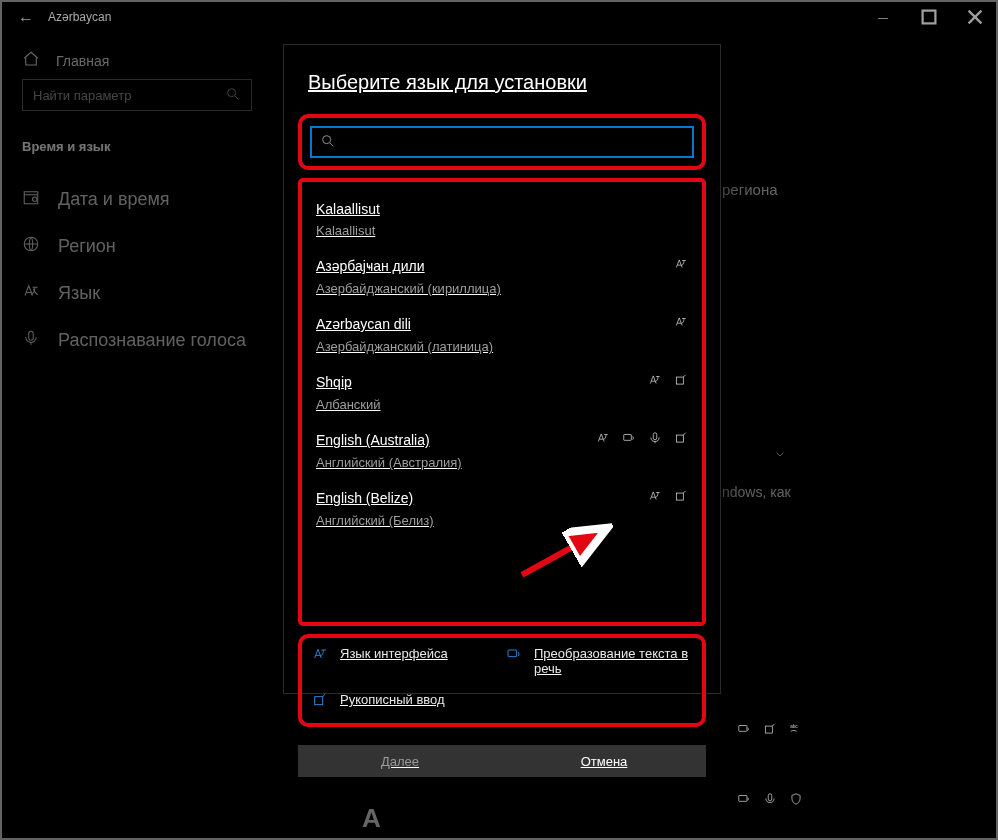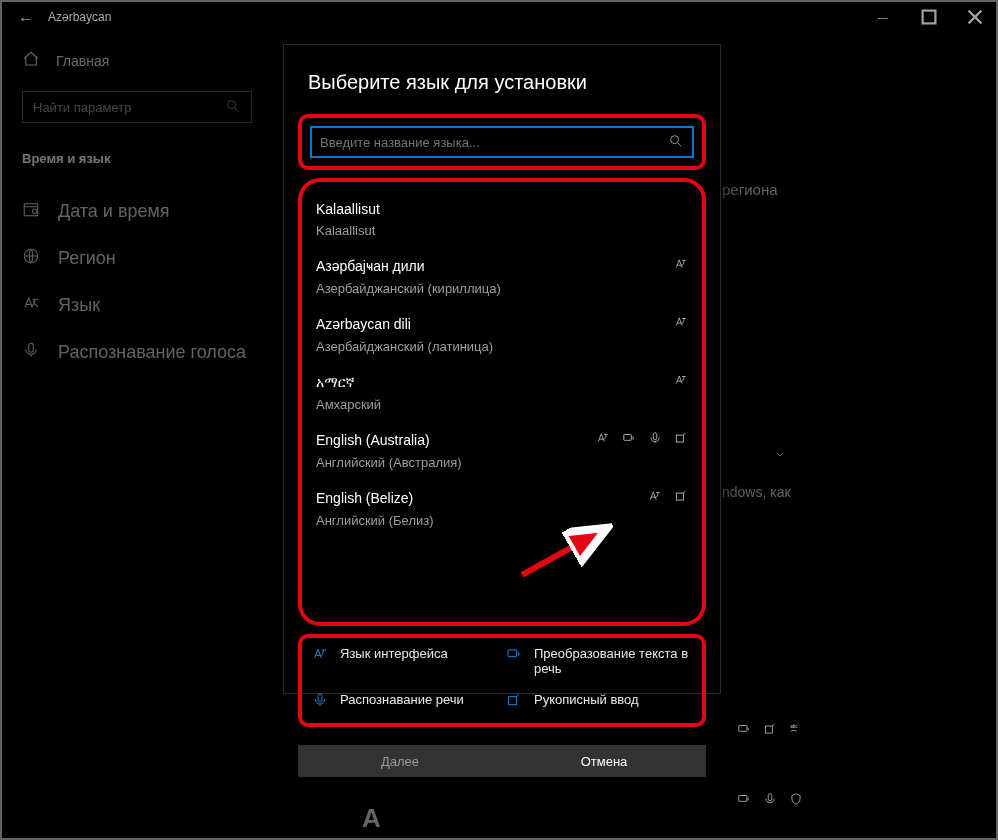--- a/index.html
+++ b/index.html
@@ -8,47 +8,47 @@
 
   
   .titlebar { height: 34px; display: flex; align-items: center; padding-left: 18px; color: #a9a9a9; font-size: 12px; }
   .titlebar .back { width: 30px; font-size: 16px; color: #a0a0a0; }
   .titlebar .caption { flex: 1; }
   .win-ctrls { display: flex; }
   .win-ctrls div { width: 46px; height: 34px; display: flex; align-items: center; justify-content: center; color: #a0a0a0; font-size: 10px; }
 
   
   .sidebar { position: absolute; left: 0; top: 50px; width: 270px; padding-left: 22px; }
-  .home-row { display: flex; align-items: center; gap: 16px; color: #d1d1d1; margin-bottom: 20px; font-size: 14px; }
+  .home-row { display: flex; align-items: center; gap: 16px; color: #d1d1d1; margin-bottom: 8px; font-size: 14px; }
   .search { width: 230px; height: 32px; background: #000; border: 1px solid #555; color: #8c8c8c; padding: 0 10px; font-size: 13px; display: flex; align-items: center; justify-content: space-between; margin-bottom: 28px; }
   .group-title { font-size: 13px; font-weight: 600; color: #e8e8e8; margin-bottom: 22px; }
   .side-item { display: flex; align-items: center; gap: 18px; color: #c1c1c1; font-size: 18px; padding: 12px 0; }
   .dim { opacity: .5; }
 
   
   .main-hint1 { position: absolute; left: 722px; top: 181px; color: #c5c5c5; font-size: 15px; }
   .main-hint2 { position: absolute; left: 722px; top: 484px; color: #c5c5c5; font-size: 14px; }
   .main-A { position: absolute; left: 362px; top: 803px; color: #656565; font-size: 26px; font-weight: 600; }
 
   
   .dd-box { position: absolute; left: 750px; top: 432px; width: 60px; height: 44px; display:flex; align-items:center; justify-content:center; color:#bfbfbf; }
 
   
   .icon-strip { position: absolute; left: 737px; top: 722px; display:flex; gap:12px; color:#ccc; }
   .icon-strip2 { position: absolute; left: 737px; top: 792px; display:flex; gap:12px; color:#ccc; }
 
   
-  .dialog { position: absolute; left: 283px; top: 44px; width: 438px; height: 650px; background: #000; border: 1px solid #2a2a2a; box-shadow: 0 0 30px rgba(0,0,0,.8); z-index: 5; }
+  .dialog { position: absolute; left: 283px; top: 44px; width: 438px; height: 650px; background: #000; border: 1px solid #2a2a2a; box-shadow: 0 0 30px rgba(0,0,0,.8); z-index: 5; text-decoration: underline; }
   .dlg-title { font-size: 20px; font-weight: 400; color: #fff; padding: 26px 24px 20px; }
   .red-box1 { margin: 0 14px 8px; padding: 8px; border: 4px solid #e30613; border-radius: 10px; }
   .dlg-search { height: 32px; border: 2px solid #0078d4; display: flex; align-items: center; padding: 0 8px; background: #000; }
   .dlg-search input { flex: 1; background: transparent; border: none; outline: none; color: #8c8c8c; font-size: 13px; }
   .dlg-search .search-icon { color: #9a9a9a; font-size: 13px; }
 
-  .red-box2 { margin: 0 14px 8px; border: 4px solid #e30613; border-radius: 22px; padding: 10px 10px 6px; height: 448px; overflow: hidden; position: relative; }
+  .red-box2 { margin: 0 14px 8px; border: 4px solid #e30613; border-radius: 5px; padding: 10px 10px 6px; height: 448px; overflow: hidden; position: relative; }
   .lang-list { display: flex; flex-direction: column; gap: 0; }
   .lang-item { padding: 9px 4px 10px; }
   .lang-item .top { display: flex; align-items: center; justify-content: space-between; }
   .lang-item .name { font-size: 14px; color: #fff; }
   .lang-item .sub { font-size: 13px; color: #9e9e9e; margin-top: 6px; }
   .lang-item .icons { display: flex; gap: 12px; color: #d8d8d8; }
 
   .arrow-canvas { position: absolute; left: 0; top: 0; width: 100%; height: 100%; pointer-events: none; }
 
   .red-box3 { margin: 0 14px 18px; border: 4px solid #e30613; border-radius: 10px; padding: 8px 10px 12px; }
@@ -173,21 +173,20 @@
         <path d="M12 3 5 6v5c0 5 3 8 7 10 4-2 7-5 7-10V6z"></path>
       </svg></span>
 </div>
 <div class="main-A">A</div>
 
 <div class="dialog">
   <div class="dlg-title">Выберите язык для установки</div>
 
   <div class="red-box1">
     <div class="dlg-search">
-      <input placeholder="Введите название языка..." style="">
       <span class="search-icon">
         <svg viewBox="0 0 24 24">
             <circle cx="10" cy="10" r="6"></circle>
             <line x1="15" y1="15" x2="20" y2="20"></line>
           </svg>
       </span>
     </div>
   </div>
 
   <div class="red-box2">
@@ -218,29 +217,33 @@
               <span><svg viewBox="0 0 24 24">
                   <path d="M4 18 9 5l5 13M6 14h6"></path>
                   <path d="M14 6h6M17 6v2c0 3-2 5-4 7"></path>
                 </svg></span>
             </div>
           </div>
           <div class="sub">Азербайджанский (латиница)</div>
         </div>
         <div class="lang-item">
           <div class="top">
-            <div class="name">አማርኛ</div>
-            <div class="icons mini">
-              <span><svg viewBox="0 0 24 24">
-                  <path d="M4 18 9 5l5 13M6 14h6"></path>
-                  <path d="M14 6h6M17 6v2c0 3-2 5-4 7"></path>
-                </svg></span>
-            </div>
-          </div>
-          <div class="sub">Амхарский</div>
+            <div class="name">Shqip</div>
+            <div class="icons mini">
+              <span><svg viewBox="0 0 24 24">
+                  <path d="M4 18 9 5l5 13M6 14h6"></path>
+                  <path d="M14 6h6M17 6v2c0 3-2 5-4 7"></path>
+                </svg></span>
+              <span><svg viewBox="0 0 24 24">
+                  <rect x="4" y="7" width="12" height="12"></rect>
+                  <path d="M16 7 20 3"></path>
+                </svg></span>
+            </div>
+          </div>
+          <div class="sub">Албанский</div>
         </div>
         <div class="lang-item">
           <div class="top">
             <div class="name">English (Australia)</div>
             <div class="icons mini">
               <span><svg viewBox="0 0 24 24">
                   <path d="M4 18 9 5l5 13M6 14h6"></path>
                   <path d="M14 6h6M17 6v2c0 3-2 5-4 7"></path>
                 </svg></span>
               <span><svg viewBox="0 0 24 24">
@@ -298,27 +301,20 @@
       </div>
       <div class="legend-item">
         <span class="li-icon"><svg viewBox="0 0 24 24">
               <rect x="3" y="6" width="13" height="10" rx="1"></rect>
               <path d="M18 9c2 1 2 5 0 6"></path>
             </svg></span>
         <span>Преобразование текста в речь</span>
       </div>
       <div class="legend-item">
         <span class="li-icon"><svg viewBox="0 0 24 24">
-              <rect x="9" y="3" width="6" height="12" rx="3"></rect>
-              <path d="M5 11a7 7 0 0 0 14 0M12 18v3"></path>
-            </svg></span>
-        <span>Распознавание речи</span>
-      </div>
-      <div class="legend-item">
-        <span class="li-icon"><svg viewBox="0 0 24 24">
               <rect x="4" y="7" width="12" height="12"></rect>
               <path d="M16 7 20 3"></path>
             </svg></span>
         <span>Рукописный ввод</span>
       </div>
     </div>
   </div>
 
   <div class="dlg-buttons">
     <button class="disabled">Далее</button>

